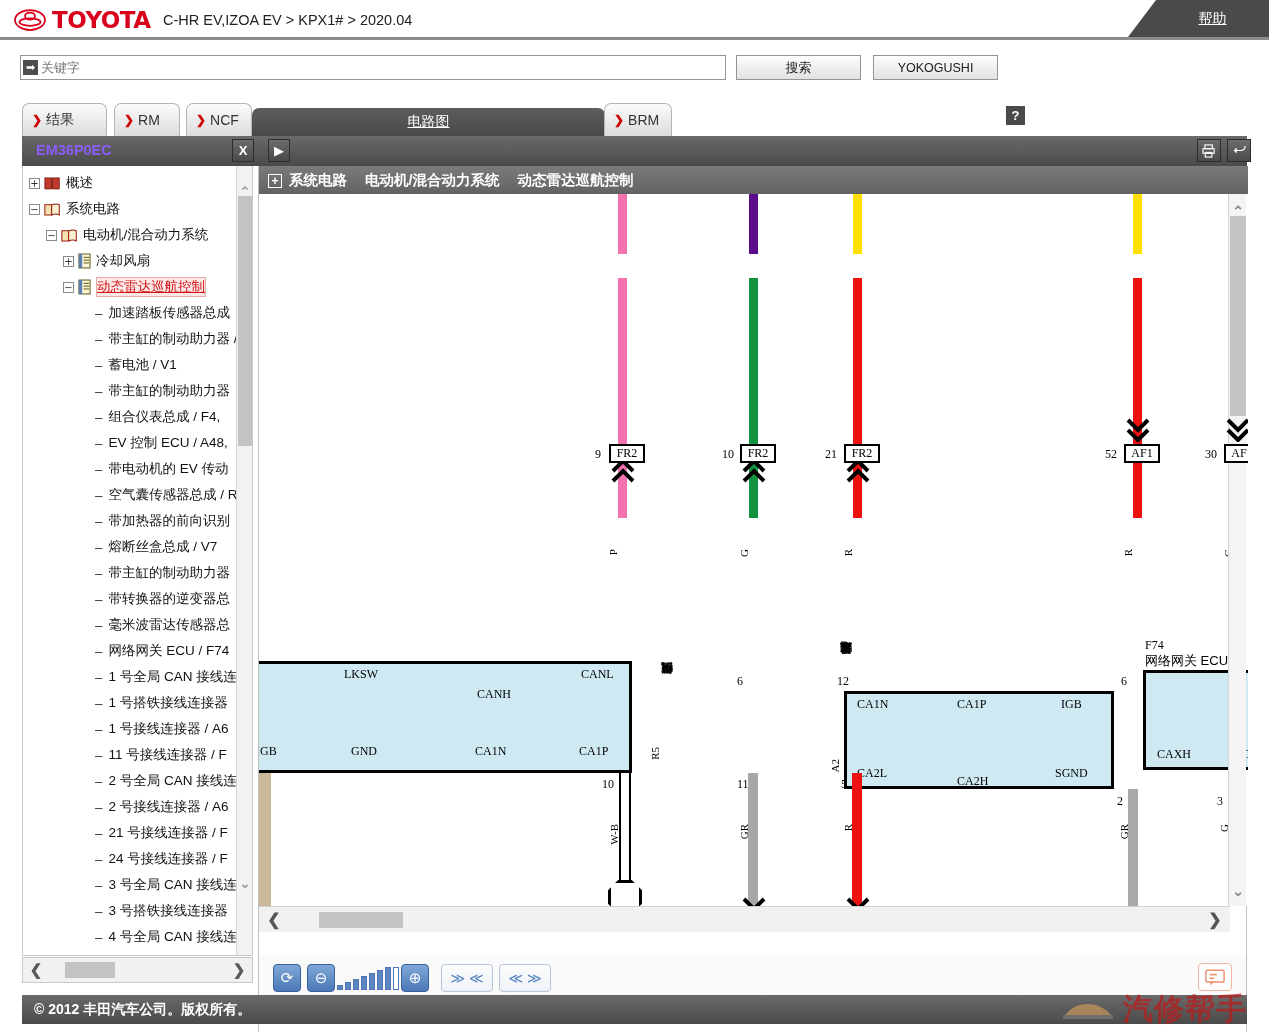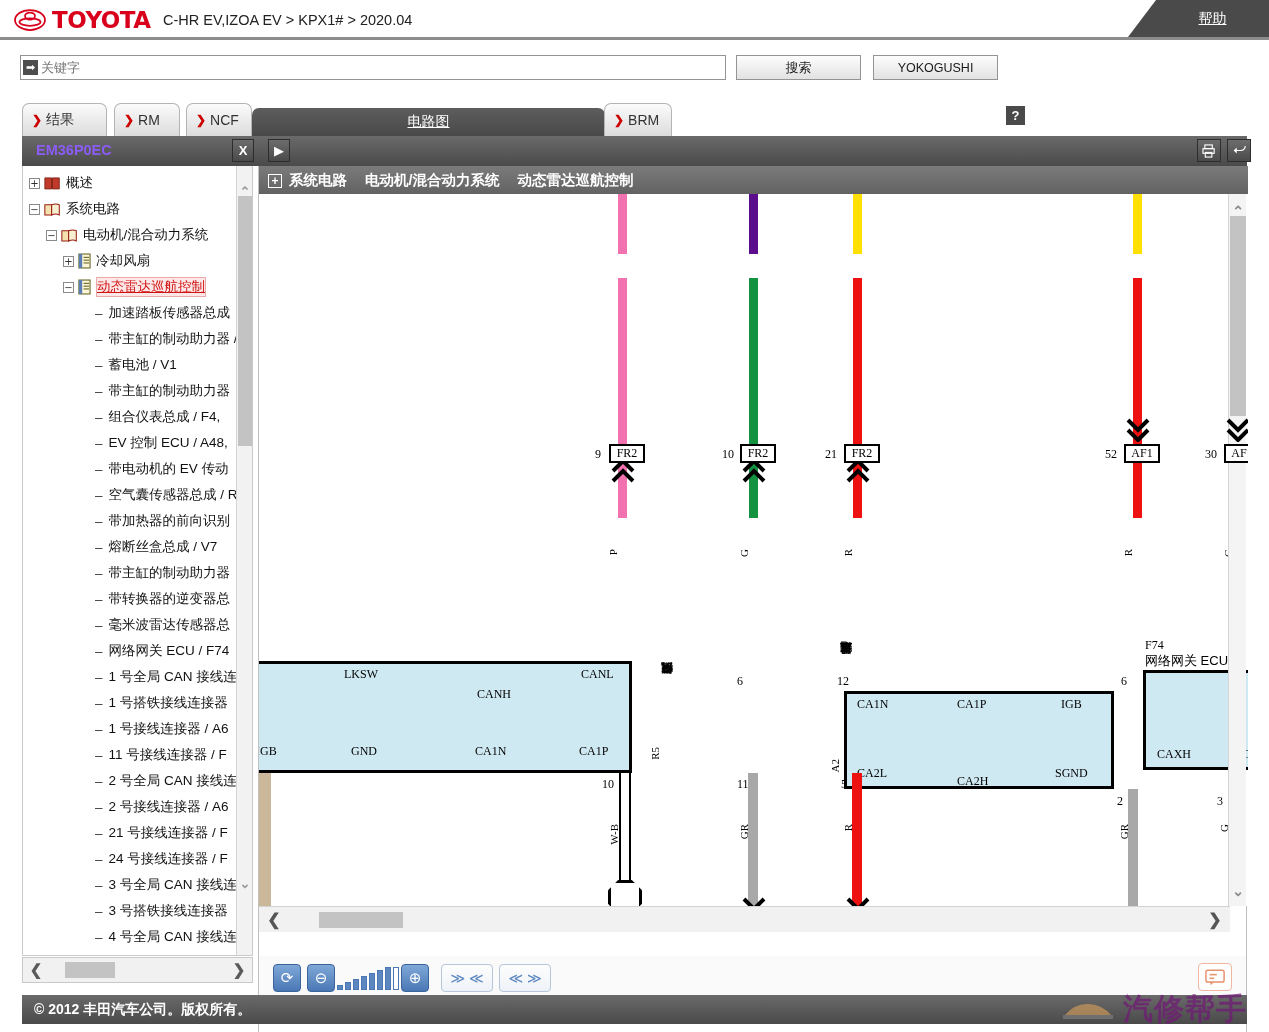--- a/index.html
+++ b/index.html
@@ -267,21 +267,21 @@
     background:linear-gradient(#6a6a6a,#4a4a4a);
     color:#fff; font-size:14px; font-weight:bold;
     display:flex; align-items:center; padding-left:12px;
   }
   .watermark {
     position:absolute; right:22px; bottom:2px;
     display:flex; align-items:center; gap:6px;
     opacity:0.72; pointer-events:none;
   }
   .wm-text {
-    font-size:30px; font-weight:bold; color:#701a75;
+    font-size:30px; font-weight:bold; color:#b91c1c;
     font-family:"DejaVu Sans", sans-serif; letter-spacing:1px;
   }
 
   
   .wire { position:absolute; }
   .conn-box {
     position:absolute; background:#cfe9f2; border:3px solid #000;
   }
   .pin-lbl {
     position:absolute; font-family:"Liberation Serif", serif;

